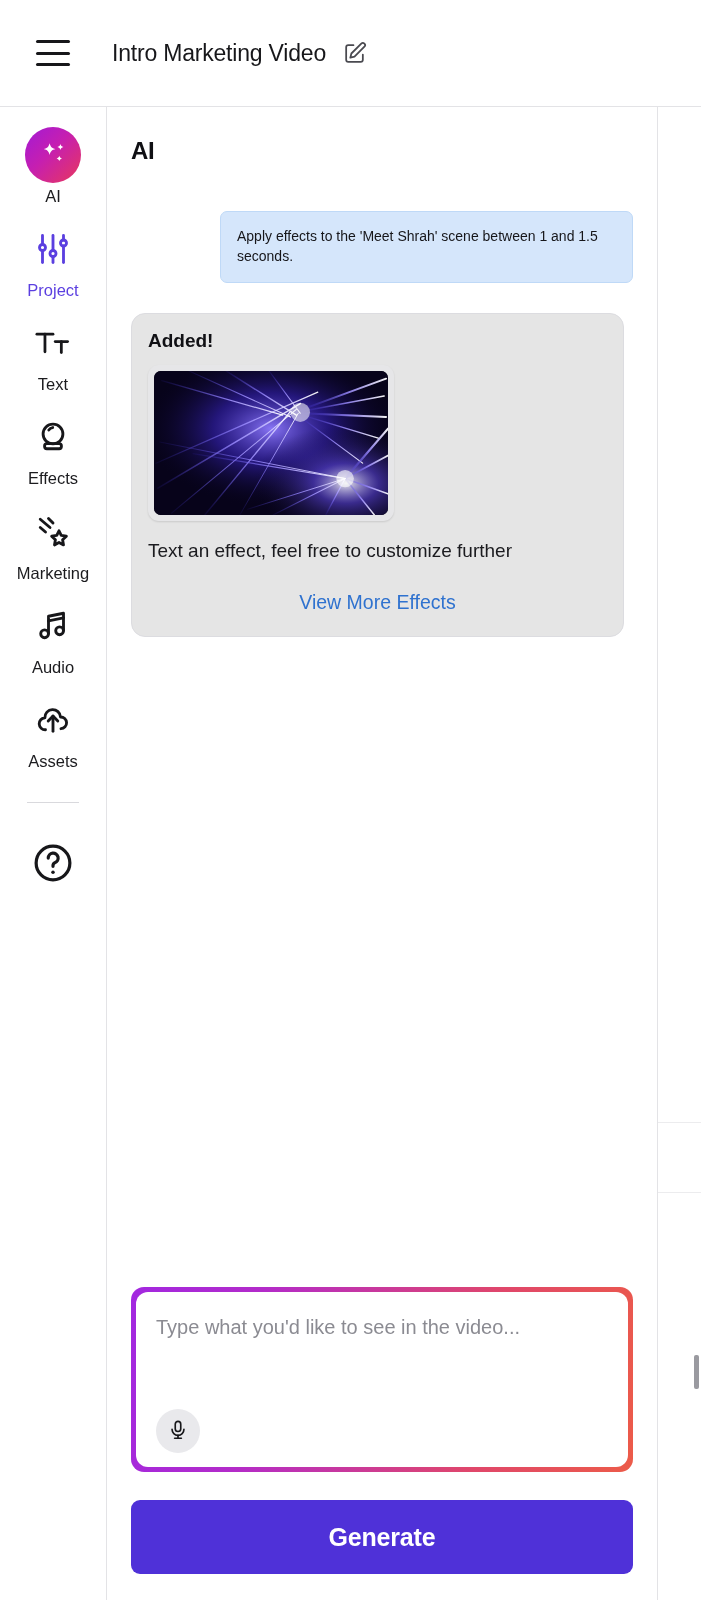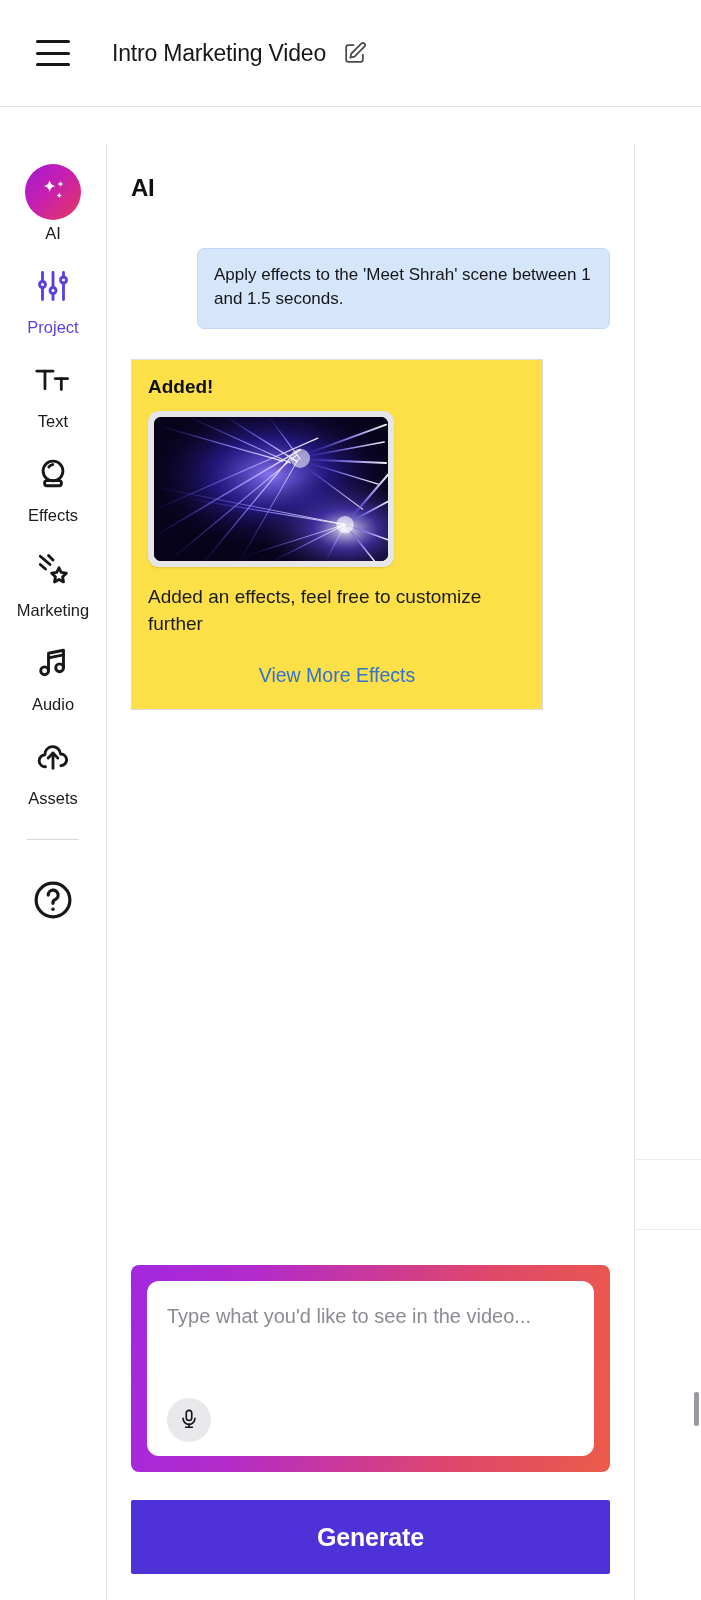--- a/index.html
+++ b/index.html
@@ -2,21 +2,21 @@
 <html><head>
 <meta charset="utf-8">
 <style>
   * { box-sizing: border-box; margin: 0; padding: 0; }
   html, body {
     width: 701px; height: 1600px;
     background: #ffffff;
     font-family: "Liberation Sans", sans-serif;
     overflow: hidden;
   }
-  .app { position: relative; width: 701px; height: 1600px; display: flex; flex-direction: column; gap: 37px; }
+  .app { position: relative; width: 701px; height: 1600px; display: flex; flex-direction: column; }
 
   
   .header {
     height: 107px; flex: 0 0 107px;
     display: flex; align-items: center;
     padding-left: 36px;
     border-bottom: 1px solid #e3e3e6;
     background: #fff;
   }
   .hamburger { width: 34px; height: 26px; display: flex; flex-direction: column;
@@ -68,26 +68,26 @@
   .panel-title {
     font-size: 24px; font-weight: 700; color: #101014;
     padding: 30px 0 0 24px; letter-spacing: -0.3px;
   }
   .messages { flex: 1 1 auto; overflow: hidden; padding: 0 24px; min-height: 0; }
 
   .user-bubble {
     margin: 46px 0 0 auto; width: 413px;
     background: #d5e6fb; border: 1px solid #bfd9f7;
     border-radius: 7px; padding: 14px 16px 16px;
-    font-size: 17px; line-height: 1.44; color: #16161a;
+    font-size: 14px; line-height: 1.44; color: #16161a;
   }
 
   .result-card {
-    margin-top: 30px; width: 412px;
-    background: #fde047; border: 1px solid #dcdce0; border-radius: 0;
+    margin-top: 30px; width: 493px;
+    background: #e5e5e5; border: 1px solid #dcdce0; border-radius: 14px;
     padding: 16px 16px 22px;
   }
   .result-title { font-size: 19px; font-weight: 700; color: #101014; margin-bottom: 13px; }
   .thumb-frame {
     width: 246px; height: 156px; border-radius: 11px;
     background: #e6e6e8; padding: 6px;
     box-shadow: 0 1px 2px rgba(0,0,0,.12);
   }
   .thumb {
     width: 100%; height: 100%; border-radius: 7px; overflow: hidden;
@@ -97,42 +97,42 @@
   .result-desc { font-size: 19px; line-height: 1.45; color: #1b1b1f; margin-top: 16px; }
   .more-link {
     display: block; text-align: center; margin-top: 26px;
     font-size: 19.5px; font-weight: 400; color: #2f72cf;
     text-decoration: none; cursor: pointer;
   }
 
   
   .composer { padding: 0 24px 0 24px; }
   .prompt-wrap {
-    position: relative; border-radius: 8px; padding: 16px;
+    position: relative; border-radius: 13px; padding: 5px;
     background: linear-gradient(100deg, #a228e0 0%, #b32bc9 25%, #e0476a 70%, #ec5b49 100%);
   }
   .prompt-inner {
     background: #fff; border-radius: 12px; height: 175px;
     padding: 22px 20px 14px; display: flex; flex-direction: column;
     justify-content: space-between;
   }
   .prompt-input {
     border: none; outline: none; width: 100%; resize: none;
     font-family: "Liberation Sans", sans-serif; font-size: 20px; color: #101014;
     line-height: 1.35; background: transparent; flex: 1 1 auto;
   }
   .prompt-input::placeholder { color: #8b8b92; }
   .mic-btn {
     width: 44px; height: 44px; border-radius: 50%; border: none;
     background: #e9e9ec; display: flex; align-items: center; justify-content: center;
     cursor: pointer; flex: 0 0 auto;
   }
   .generate-btn {
     display: block; width: 100%; margin: 28px 0 0; height: 74px;
-    background: #4f31d8; color: #fff; border: none; border-radius: 2px;
+    background: #4f31d8; color: #fff; border: none; border-radius: 9px;
     font-family: "Liberation Sans", sans-serif; font-size: 25px; font-weight: 600;
     letter-spacing: -0.2px; cursor: pointer;
   }
   .composer-pad { height: 26px; }
 
   
   .right-stage { flex: 1 1 auto; background: #fff; position: relative; overflow: hidden; }
   .stage-divider { position: absolute; left: 0; right: 0; height: 1px; background: #ececee; }
   .stage-sliver { position: absolute; right: 2px; width: 5px; height: 34px;
     border-radius: 2px; background: #9a9aa0; }
@@ -322,21 +322,21 @@
                   <line x1="196" y1="112" x2="96" y2="144" stroke-width="1"></line>
                   <line x1="196" y1="112" x2="40" y2="86" stroke-width="1.2"></line>
                   <line x1="196" y1="112" x2="6" y2="74" stroke-width="1"></line>
                 </g>
                 <circle cx="150" cy="43" r="10" fill="#ffffff" opacity=".55"></circle>
                 <circle cx="196" cy="112" r="9" fill="#ffffff" opacity=".6"></circle>
               </svg>
             </div>
           </div>
 
-          <div class="result-desc">Added an effects, feel free to customize further</div>
+          <div class="result-desc">Text an effect, feel free to customize further</div>
 
           <a class="more-link">View More Effects</a>
         </div>
       </div>
 
       <div class="composer">
         <div class="prompt-wrap">
           <div class="prompt-inner">
             <textarea class="prompt-input" placeholder="Type what you'd like to see in the video..." style=""></textarea>
             <button class="mic-btn">

